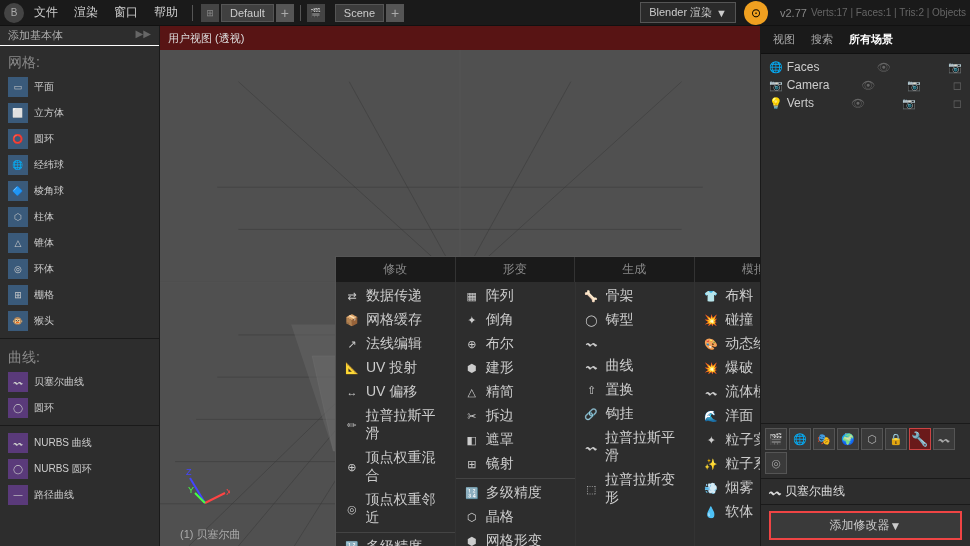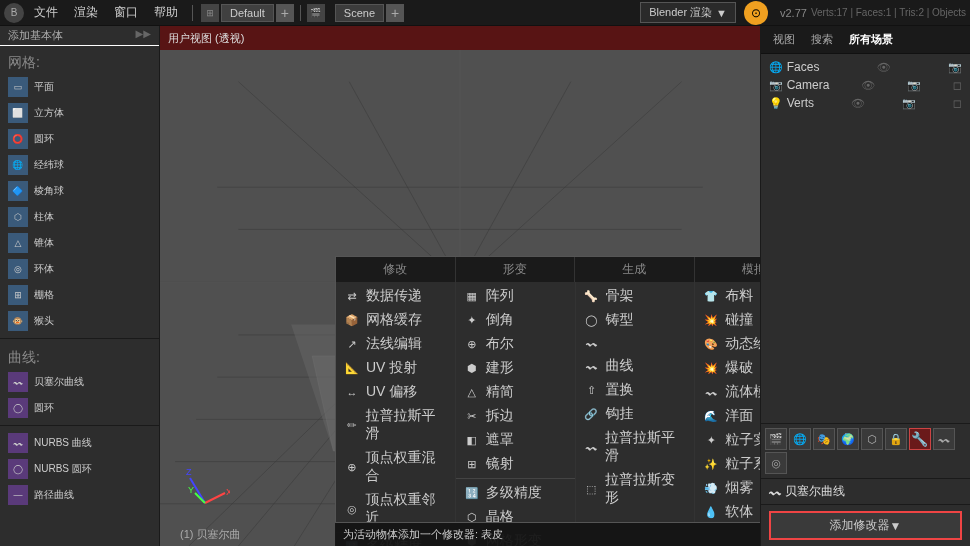--- a/index.html
+++ b/index.html
@@ -709,23 +709,20 @@
               <span class="dropdown-item-label">烟雾</span>
             </div>
             <div class="dropdown-item">
               <div class="dropdown-item-icon">💧</div>
               <span class="dropdown-item-label">软体</span>
             </div>
           </div>
         </div>
       </div>
 
-      <div class="tooltip-bar">
-        <span>为活动物体添加一个修改器: 表皮</span>
-      </div>
     </div>
   </div>
 
   <div class="right-panel">
 
     <div class="right-panel-header">
       <span class="right-panel-header-btn">视图</span>
       <span class="right-panel-header-btn">搜索</span>
       <span class="right-panel-header-btn active">所有场景</span>
     </div>

